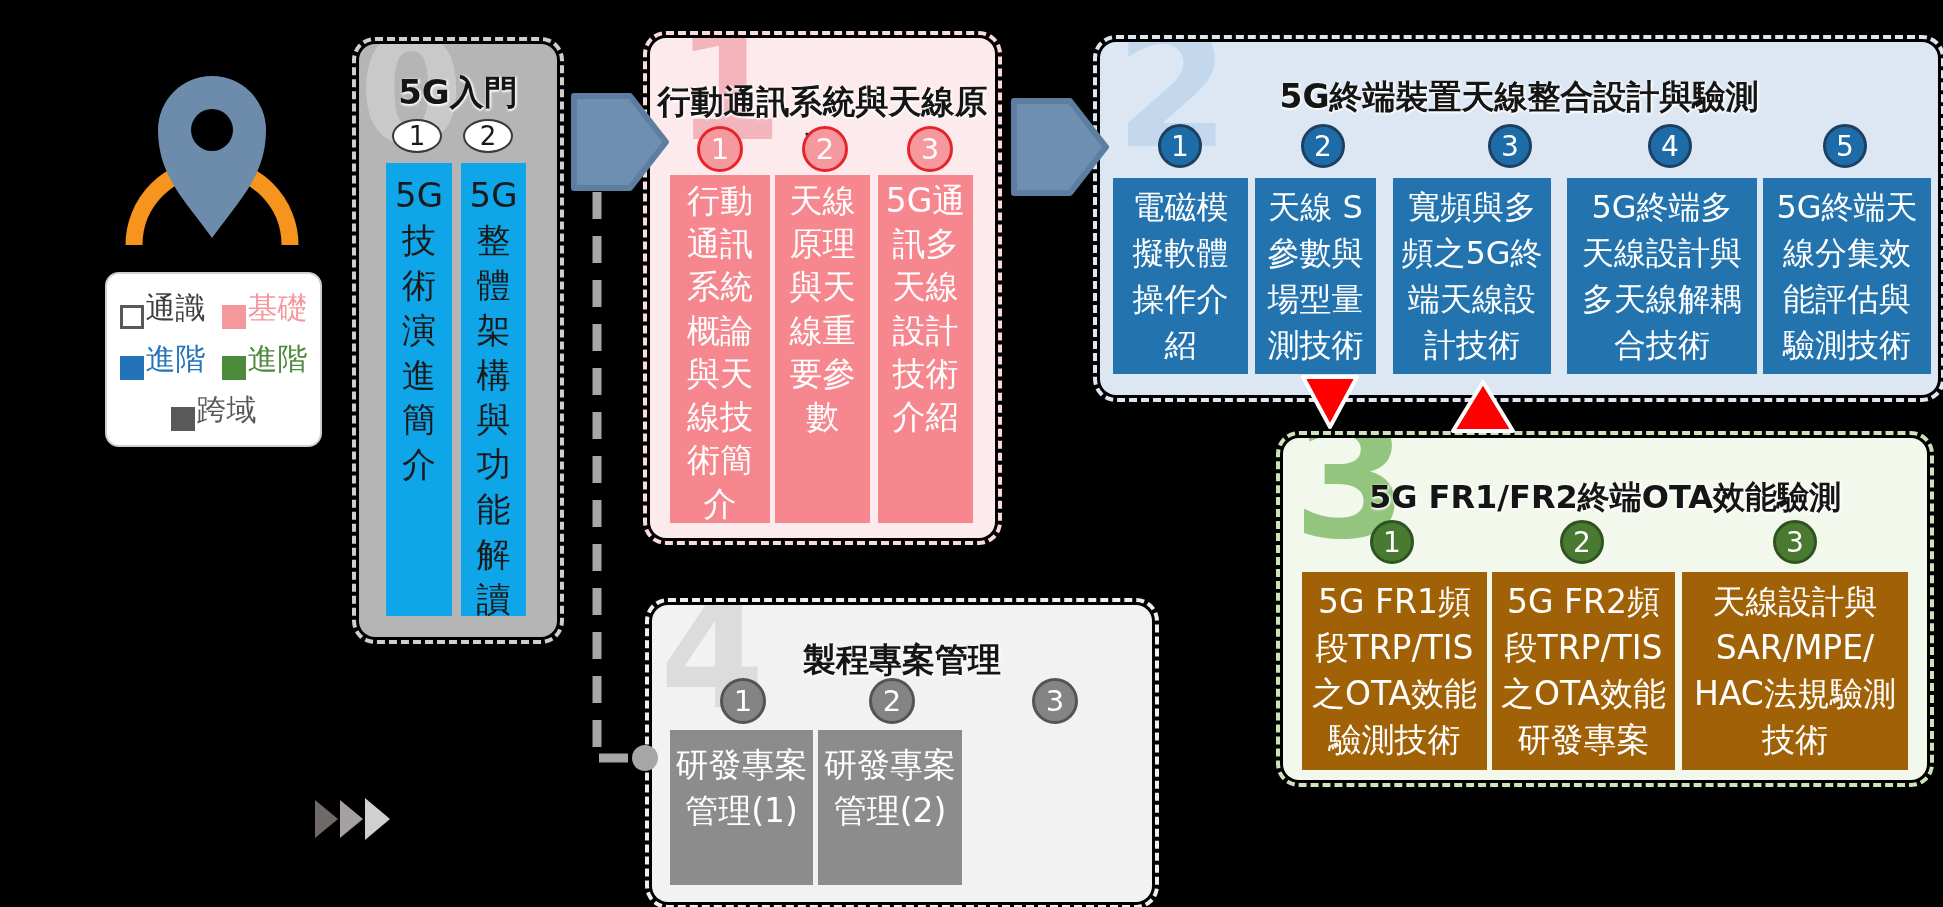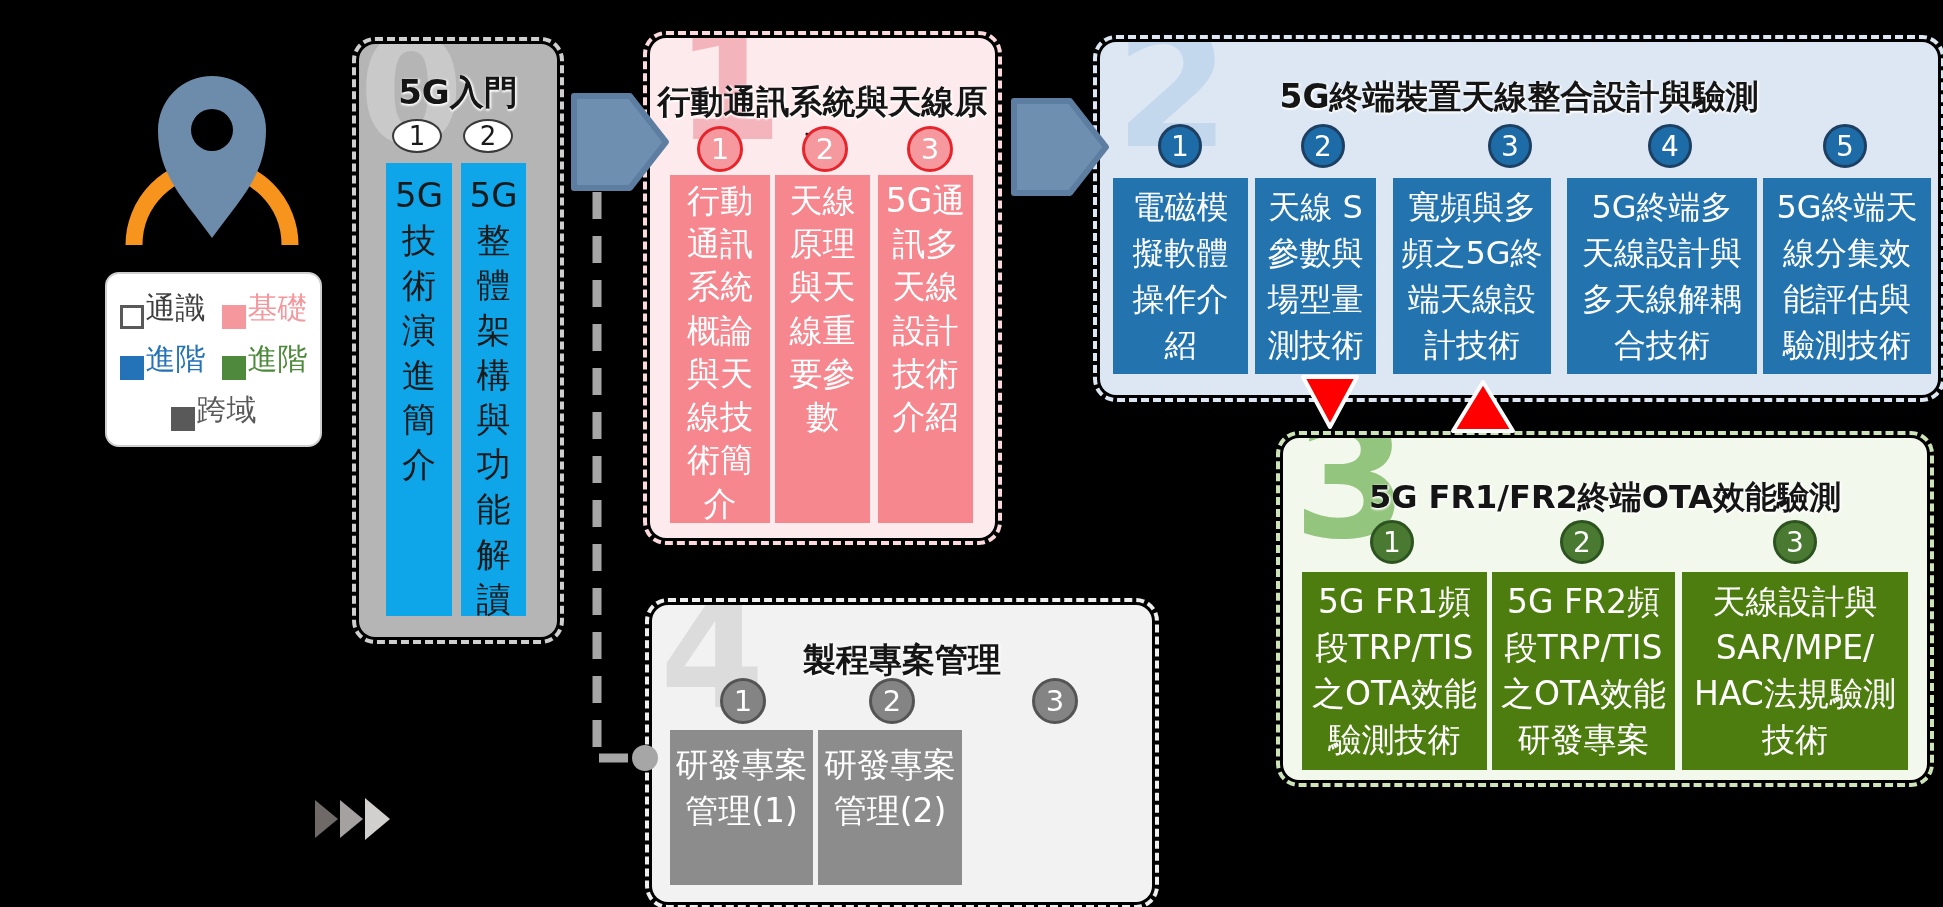--- a/index.html
+++ b/index.html
@@ -47,21 +47,21 @@
   .stage2 .col{top:136px;height:196px;background:#2273ae;color:#fff;
           font-size:32px;line-height:1.44;}
 
   
   .stage3{left:1283px;top:438px;width:644px;height:342px;background:#f3f8ed;
           outline:4px dashed #cde3b8;outline-offset:3px;}
   .stage3 .watermark{left:10px;top:-40px;font-size:165px;color:#94c57e;}
   .stage3 .panel-title{top:38px;font-size:32px;}
   .stage3 .badge{width:44px;height:44px;background:#4a7a31;border:3px solid #2d5420;
           color:#fff;font-size:28px;top:82px;}
-  .stage3 .col{top:134px;height:198px;background:#4d7c0f;color:#fff;
+  .stage3 .col{top:134px;height:198px;background:#a16207;color:#fff;
           font-size:33px;line-height:1.4;}
 
   
   .stage4{left:652px;top:605px;width:500px;height:297px;background:#f2f2f2;
           outline:4px dashed #efefef;outline-offset:3px;}
   .stage4 .watermark{left:8px;top:-25px;font-size:150px;color:#dcdcdc;}
   .stage4 .panel-title{top:33px;font-size:33px;}
   .stage4 .badge{width:46px;height:46px;background:#848484;border:3px solid #545454;
           color:#fff;font-size:29px;top:73px;}
   .stage4 .col{top:125px;height:155px;background:#8c8c8c;color:#fff;

